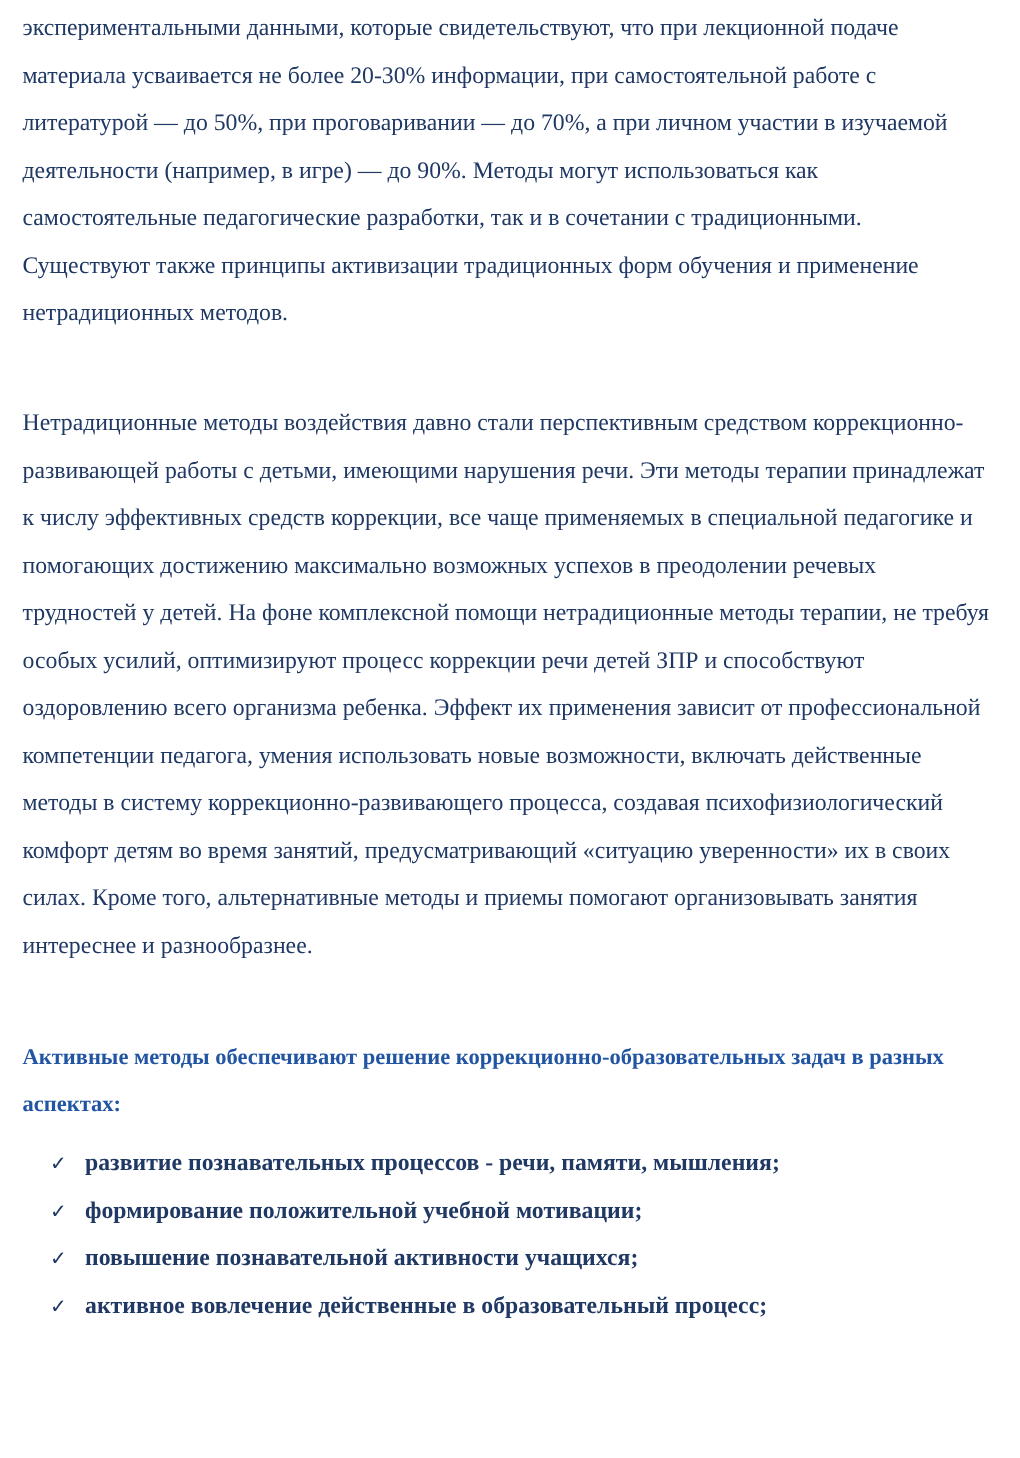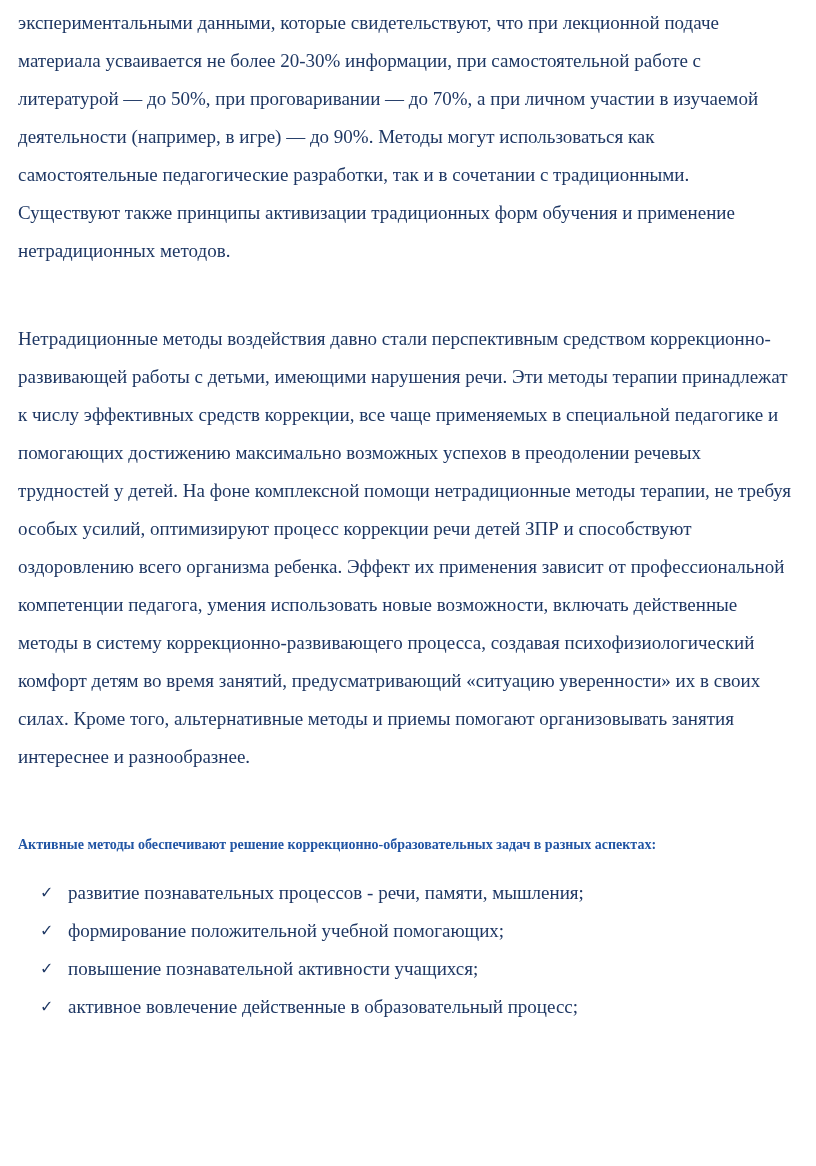--- a/index.html
+++ b/index.html
@@ -18,21 +18,21 @@
     color: var(--body-color, #1f3864);
   }
   .para {
     margin: 0 0 50px 0;
     font-size: 19px;
     line-height: 38px;
     text-align: left;
   }
   .heading {
     margin: 0 0 10px 0;
-    font-size: 14px;
+    font-size: 18px;
     line-height: 38px;
     font-weight: bold;
     color: var(--heading-color, #2155a4);
   }
   .bullets {
     list-style: none;
     margin: 0;
     padding: 0 0 0 22px;
   }
   .bullet {
@@ -44,41 +44,42 @@
   .check {
     flex: 0 0 28px;
     width: 28px;
     font-family: "DejaVu Sans", "Liberation Sans", sans-serif;
     font-size: 16px;
     line-height: 38px;
     color: var(--check-color, #1f3864);
   }
   .bullet-text {
     flex: 1 1 auto;
+    font-weight: bold;
   }
 </style>
 </head>
 <body>
 
 <div class="page">
 
   <p class="para">экспериментальными данными, которые свидетельствуют, что при лекционной подаче материала усваивается не более 20-30% информации, при самостоятельной работе с литературой — до 50%, при проговаривании — до 70%, а при личном участии в изучаемой деятельности (например, в игре) — до 90%. Методы могут использоваться как самостоятельные педагогические разработки, так и в сочетании с традиционными. Существуют также принципы активизации традиционных форм обучения и применение нетрадиционных методов.</p>
 
   <p class="para">Нетрадиционные методы воздействия давно стали перспективным средством коррекционно-развивающей работы с детьми, имеющими нарушения речи. Эти методы терапии принадлежат к числу эффективных средств коррекции, все чаще применяемых в специальной педагогике и помогающих достижению максимально возможных успехов в преодолении речевых трудностей у детей. На фоне комплексной помощи нетрадиционные методы терапии, не требуя особых усилий, оптимизируют процесс коррекции речи детей ЗПР и способствуют оздоровлению всего организма ребенка. Эффект их применения зависит от профессиональной компетенции педагога, умения использовать новые возможности, включать действенные методы в систему коррекционно-развивающего процесса, создавая психофизиологический комфорт детям во время занятий, предусматривающий «ситуацию уверенности» их в своих силах. Кроме того, альтернативные методы и приемы помогают организовывать занятия интереснее и разнообразнее.</p>
 
   <h2 class="heading">Активные методы обеспечивают решение коррекционно-образовательных задач в разных аспектах:</h2>
 
   <ul class="bullets">
     <li class="bullet">
       <span class="check">✓</span>
       <span class="bullet-text">развитие познавательных процессов - речи, памяти, мышления;</span>
     </li>
     <li class="bullet">
       <span class="check">✓</span>
-      <span class="bullet-text">формирование положительной учебной помогающих;</span>
+      <span class="bullet-text">формирование положительной учебной мотивации;</span>
     </li>
     <li class="bullet">
       <span class="check">✓</span>
       <span class="bullet-text">повышение познавательной активности учащихся;</span>
     </li>
     <li class="bullet">
       <span class="check">✓</span>
       <span class="bullet-text">активное вовлечение действенные в образовательный процесс;</span>
     </li>
   </ul>

